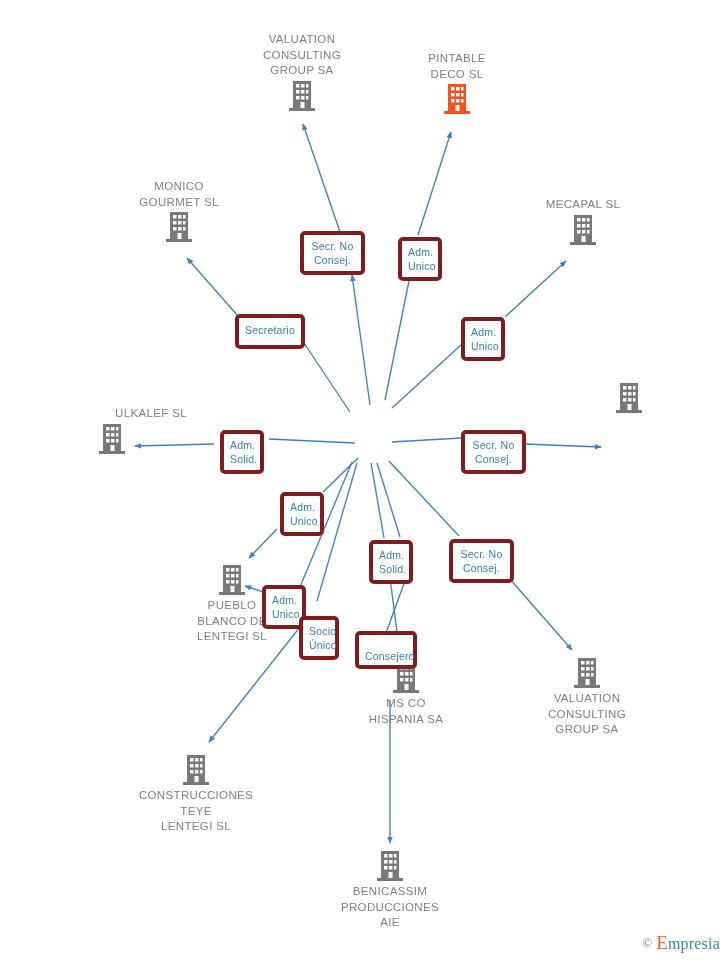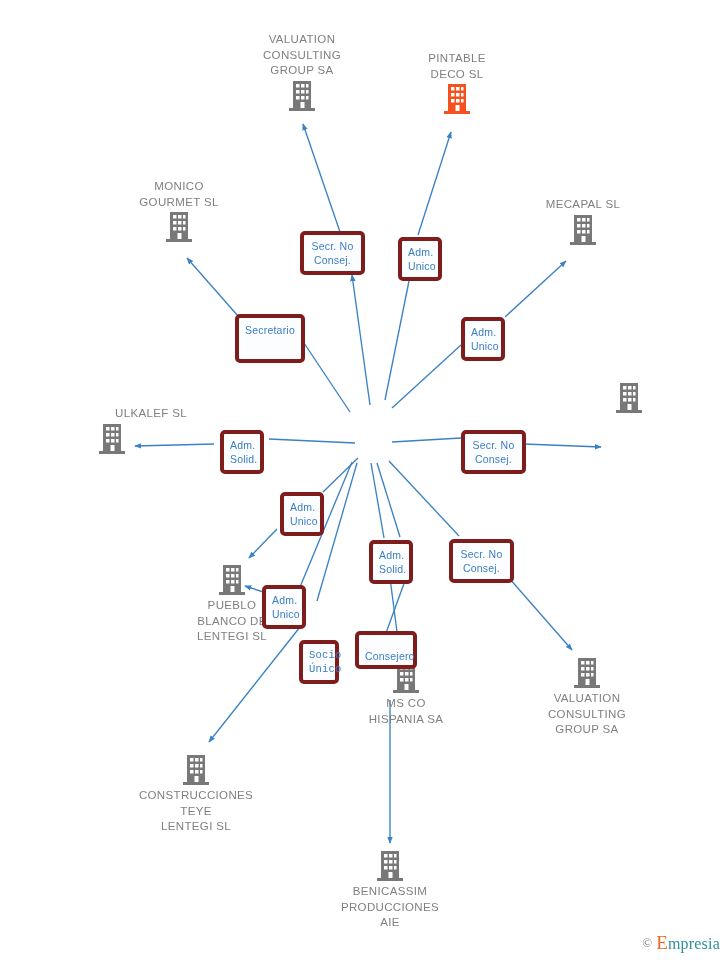--- a/index.html
+++ b/index.html
@@ -397,38 +397,38 @@
 AIE</div>
   </div>
 
 
   <div class="edge-label" style="left:300px; top:231px; width:65px;">Secr.  No
 Consej.</div>
 
   <div class="edge-label" style="left:398px; top:237px; width:44px;">Adm.
 Unico</div>
 
-  <div class="edge-label" style="left:235px; top:314px; width:70px; padding-top:5px; padding-bottom:22px;">Secretario</div>
+  <div class="edge-label" style="left:235px; top:314px; width:70px; padding-top:5px; padding-bottom:8px;">Secretario</div>
 
   <div class="edge-label" style="left:461px; top:317px; width:44px;">Adm.
 Unico</div>
 
   <div class="edge-label" style="left:220px; top:430px; width:44px;">Adm.
 Solid.</div>
 
   <div class="edge-label" style="left:461px; top:430px; width:65px;">Secr.  No
 Consej.</div>
 
   <div class="edge-label" style="left:280px; top:492px; width:44px;">Adm.
 Unico</div>
 
   <div class="edge-label" style="left:262px; top:585px; width:44px; z-index:6;">Adm.
 Unico</div>
 
-  <div class="edge-label" style="left:299px; top:640px; width:40px; z-index:7;font-family:Liberation Mono, monospace;">Socio
+  <div class="edge-label" style="left:299px; top:616px; width:40px; z-index:7;">Socio
 Único</div>
 
   <div class="edge-label" style="left:369px; top:540px; width:44px;">Adm.
 Solid.</div>
 
   <div class="edge-label" style="left:355px; top:631px; width:62px; padding-top:14px; padding-bottom:2px; z-index:6;">Consejero</div>
 
   <div class="edge-label" style="left:449px; top:539px; width:65px;">Secr.  No
 Consej.</div>
 

